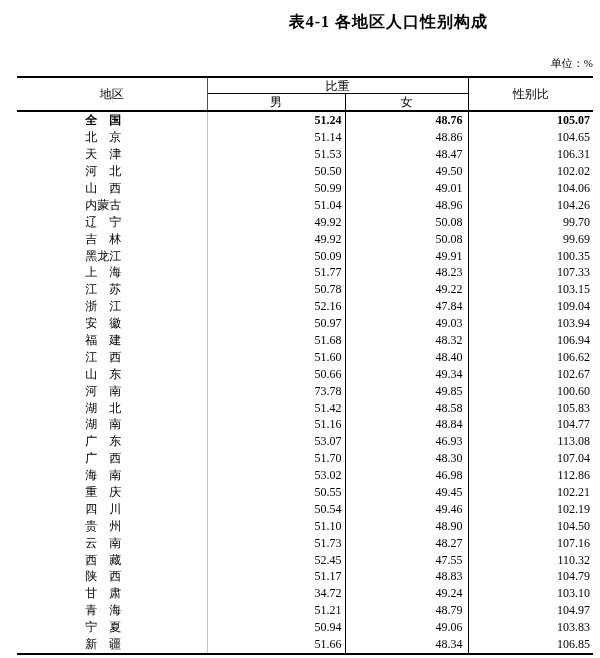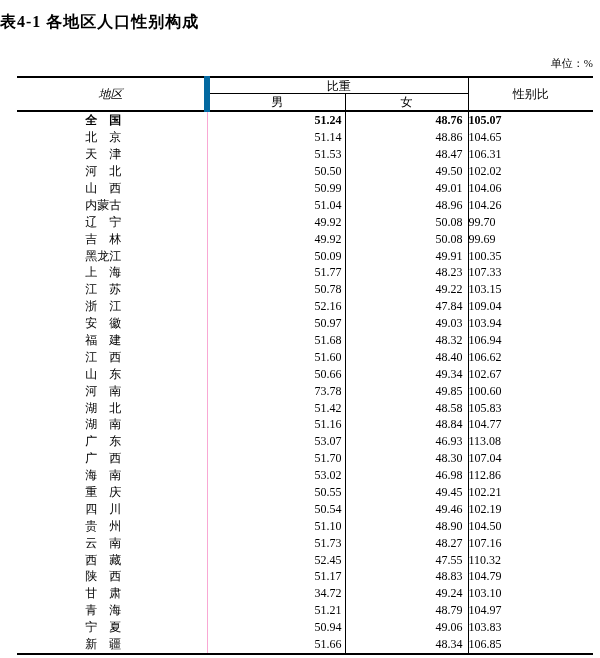--- a/index.html
+++ b/index.html
@@ -4,21 +4,21 @@
 <style>
   html,body { margin:0; padding:0; }
   body {
     width:600px; height:658px;
     background:#ffffff; color:#000000;
     font-family:"Liberation Serif","DejaVu Serif",serif;
     position:relative; overflow:hidden;
   }
   .title {
     position:absolute; top:12px; left:0; width:488px;
-    text-align:left; font-size:16px; font-weight:bold;
+    text-align:right; font-size:16px; font-weight:bold;
     letter-spacing:1px; margin:0;
   }
   .unit {
     position:absolute; top:56px; right:7px;
     font-size:11px;
   }
   table {
     position:absolute; left:17px; top:76px; width:576px;
     border-collapse:collapse; table-layout:fixed;
     border-top:2px solid #000; border-bottom:2px solid #000;
@@ -28,24 +28,24 @@
     font-weight:normal; font-size:12px; line-height:1;
     height:16.9px; overflow:hidden; white-space:nowrap;
   }
   thead th { text-align:center; vertical-align:middle; }
   tr.hrow1 th { height:15px; }
   tr.hrow2 th { height:16px; }
   .b-right  { border-right:1px solid #000; }
   .hdr-bottom { border-bottom:2px solid #000; }
   th.group  { border-right:1px solid #000; border-bottom:1px solid #000;margin-left:36px; }
   td.c-region { border-right:1px solid #f9a8d4; text-align:center; padding-right:17px; }
-  th.c-region { border-right:6px solid #0369a1;font-style:italic; }
+  th.c-region { border-right:1px solid #0369a1; }
   td.c-male   { border-right:1px solid #000; text-align:right; padding-right:3px; }
   td.c-female { border-right:1px solid #000; text-align:right; padding-right:5px; }
-  td.c-ratio  { text-align:left; padding-right:3px; }
+  td.c-ratio  { text-align:right; padding-right:3px; }
   tr.bold td  { font-weight:bold; }
 </style>
 </head>
 <body>
 
 <h1 class="title">表4-1 各地区人口性别构成</h1>
 
 <div class="unit">单位：%</div>
 
 <table>

